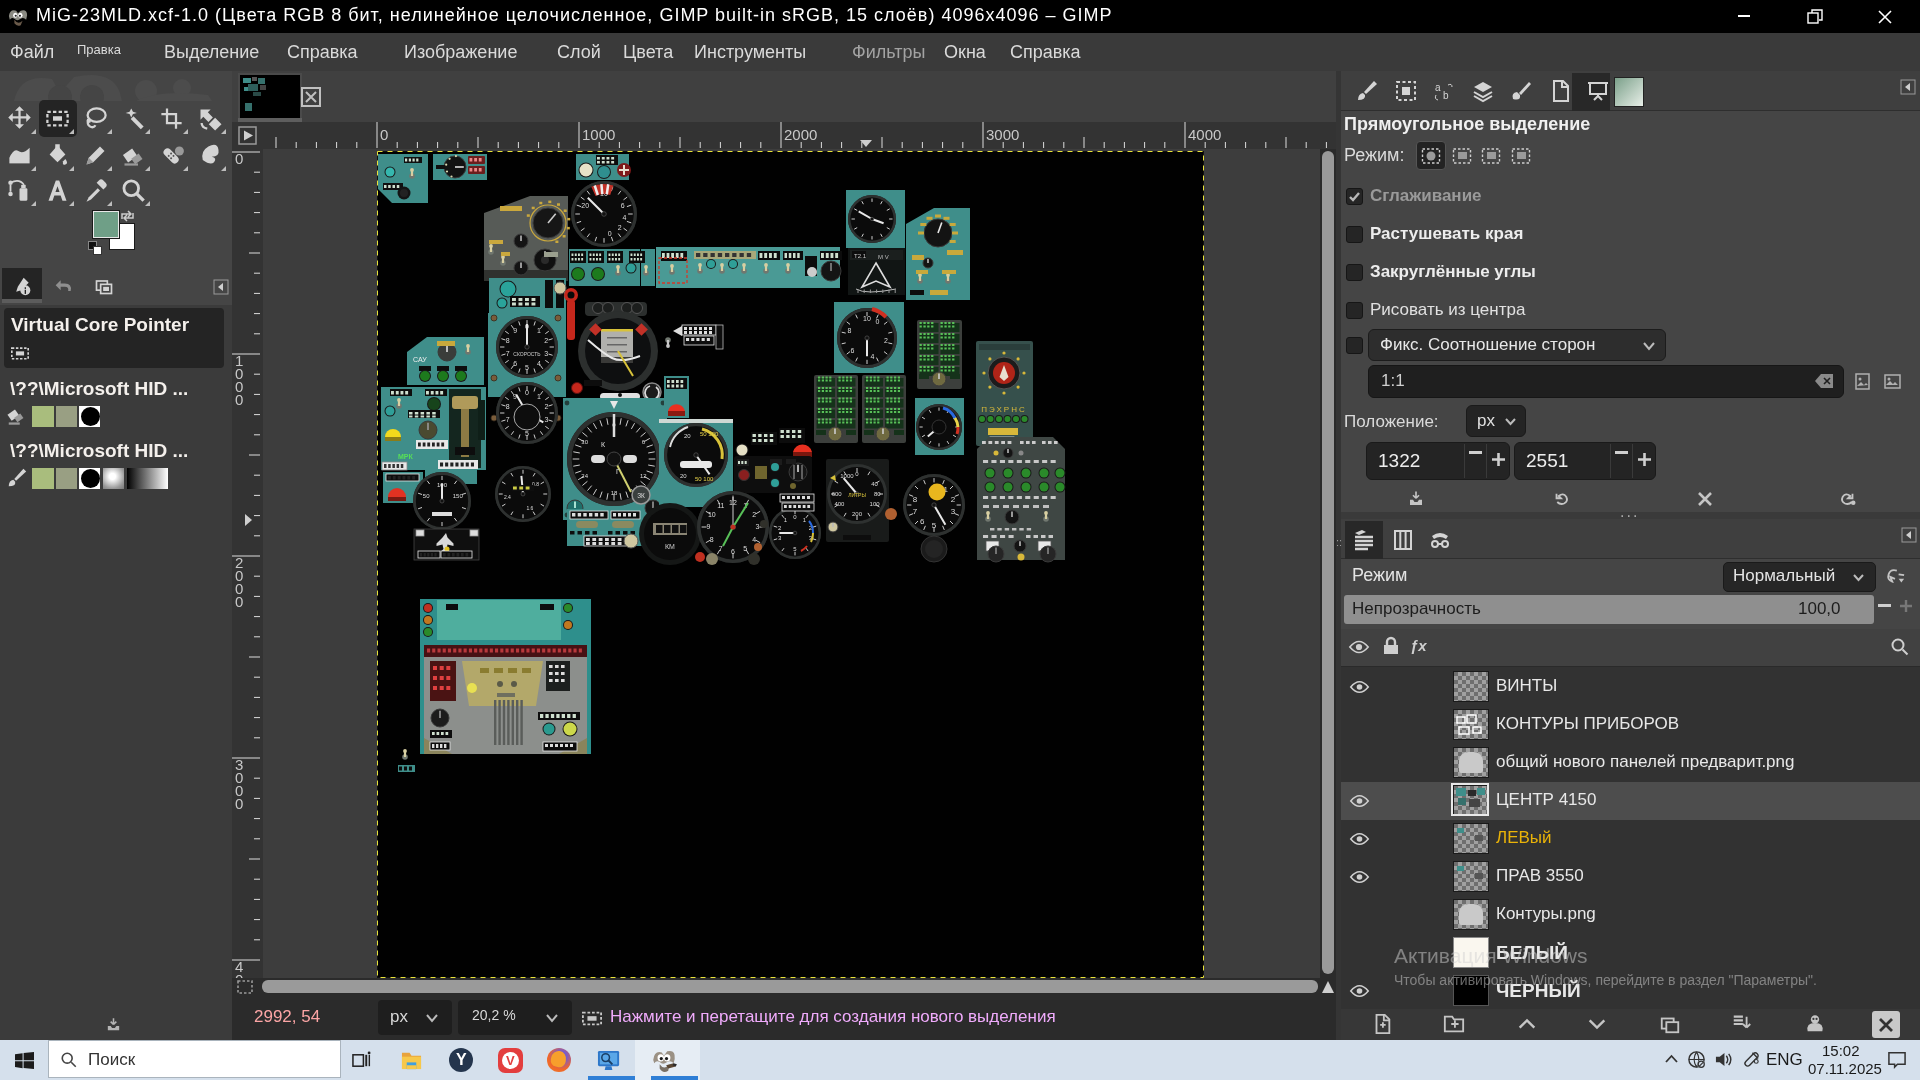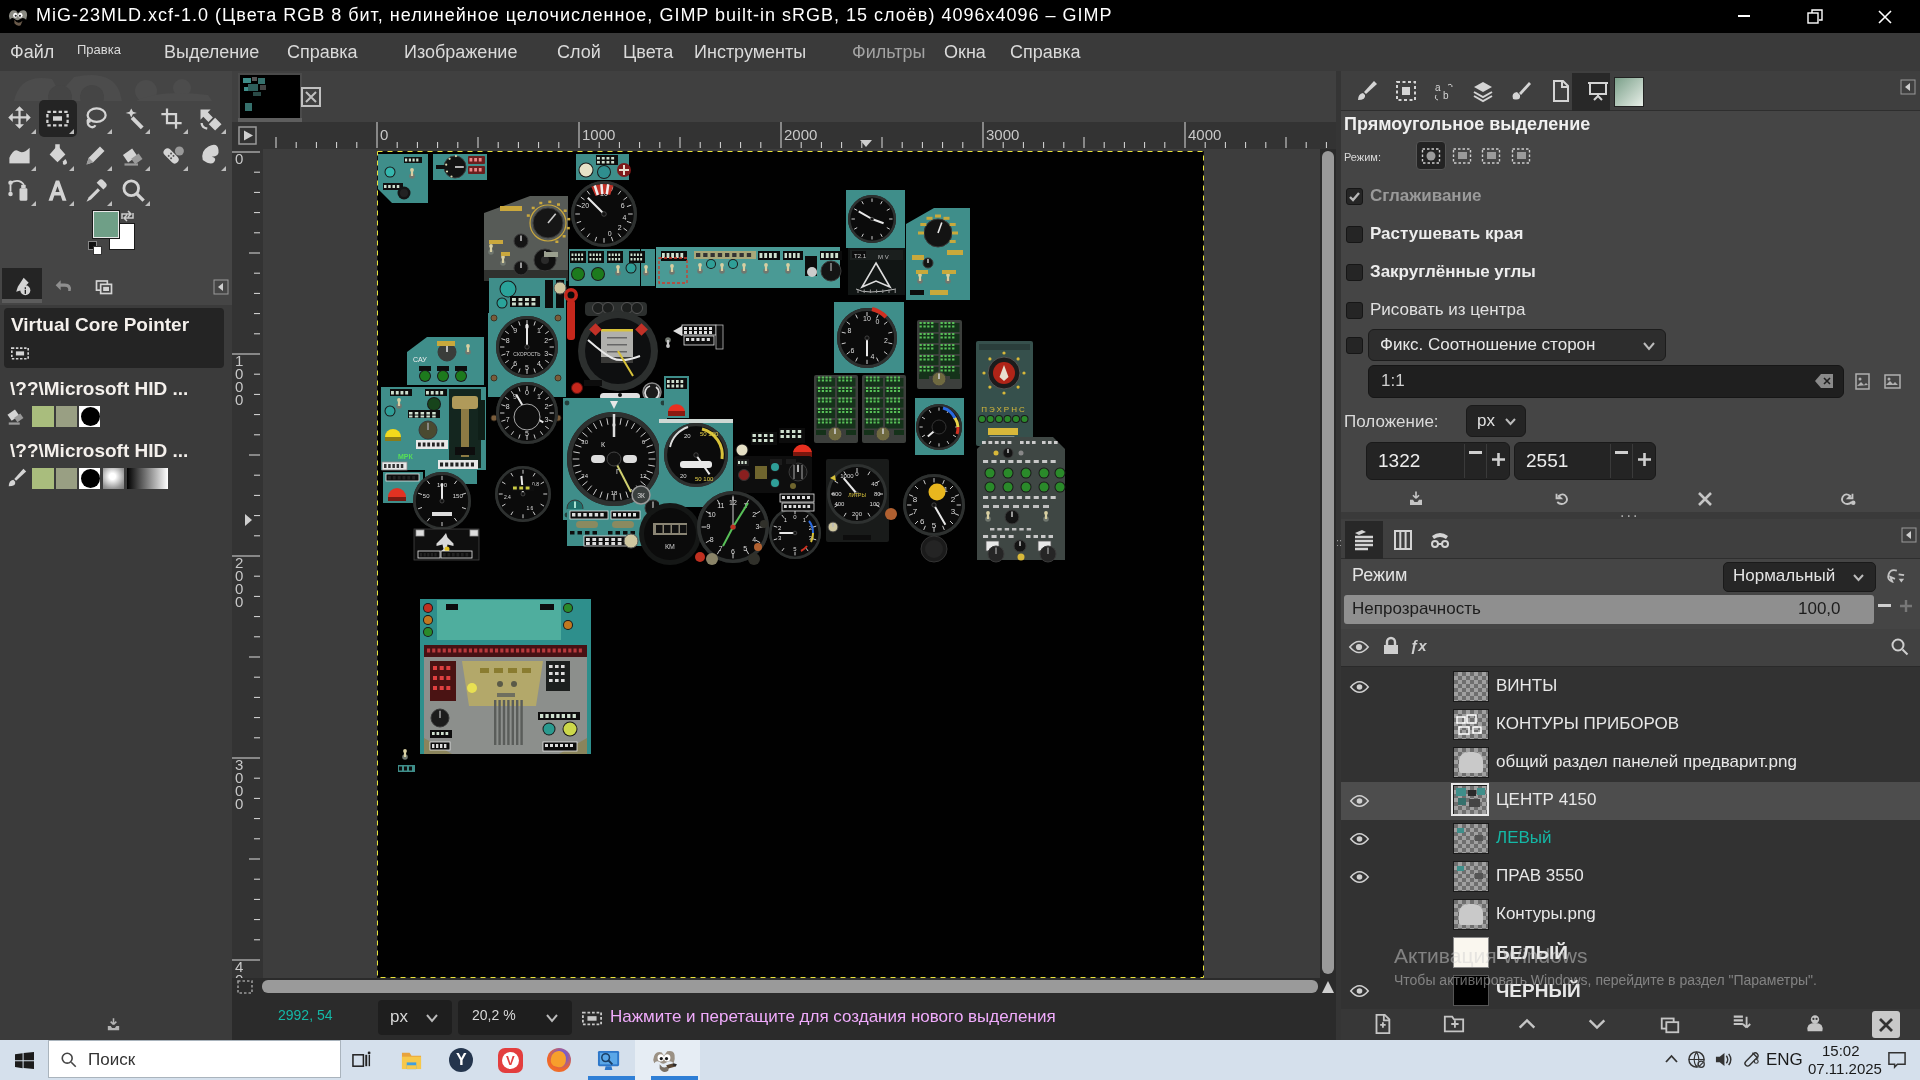--- a/index.html
+++ b/index.html
@@ -1734,21 +1734,21 @@
 <div class="abs" style="left:232px;top:978px;width:1104px;height:18px;background:#2b2b2b"></div>
 <svg class="abs" style="left:237px;top:980px" width="17" height="15" viewBox="0 0 17 15">
     <rect x="1" y="1" width="14" height="12" fill="none" stroke="#9a9a9a" stroke-width="1.6" stroke-dasharray="2.5,2"></rect>
   </svg>
 <div class="abs" style="left:262px;top:980px;width:1056px;height:13px;background:#9a9a9a;border-radius:6px"></div>
 <svg class="abs" style="left:1320px;top:978px" width="16" height="18">
     <polygon points="8,3 14,15 2,15" fill="#cfcfcf"></polygon>
   </svg>
 
 <div class="abs" style="left:232px;top:996px;width:1104px;height:44px;background:#2b2b2b"></div>
-<div class="tx" style="left:278px;top:1007px;font-size:14px;color:#14b8a6">2992, 54</div>
+<div class="tx" style="left:254px;top:1007px;font-size:17px;color:#fca5a5">2992, 54</div>
 <div class="abs" style="left:378px;top:1000px;width:74px;height:35px;background:#1e1e1e;border-radius:4px"></div>
 <div class="tx" style="left:390px;top:1007px;font-size:17px;color:#d8d8d8">px</div>
 <svg class="abs" style="left:425px;top:1013px" width="14" height="10">
     <path d="M2 2l5 6 5-6" fill="none" stroke="#bbb" stroke-width="2"></path>
   </svg>
 <div class="abs" style="left:458px;top:1000px;width:114px;height:35px;background:#1e1e1e;border-radius:4px"></div>
 <div class="tx" style="left:472px;top:1007px;font-size:14px;color:#d8d8d8">20,2 %</div>
 <svg class="abs" style="left:545px;top:1013px" width="14" height="10">
     <path d="M2 2l5 6 5-6" fill="none" stroke="#bbb" stroke-width="2"></path>
   </svg>
@@ -1791,21 +1791,21 @@
 <svg class="abs" style="left:1586.0px;top:79px" width="24" height="24" viewBox="0 0 24 24">
     <rect x="4" y="4" width="16" height="11" fill="none" stroke="#d4d4d4" stroke-width="2"></rect>
     <path d="M2 4h20M12 15v3M8 21l4-4 4 4" stroke="#d4d4d4" stroke-width="2" fill="none"></path>
   </svg>
 <div class="abs" style="left:1614px;top:77px;width:30px;height:30px;background:linear-gradient(135deg,#7ba08a,#e8efe8);border:1px solid #222"></div>
 <svg class="abs" style="left:1900px;top:79px" width="16" height="16" viewBox="0 0 16 16">
     <rect x="1" y="1" width="14" height="14" fill="none" stroke="#9a9a9a"></rect>
     <path d="M10 4l-5 4 5 4z" fill="#cfcfcf"></path>
   </svg>
 <div class="tx" style="left:1344px;top:114px;font-size:18px;font-weight:bold;color:#f0f0f0">Прямоугольное выделение</div>
-<div class="tx" style="left:1344px;top:151px;font-size:11px;color:#dadada">Режим:</div>
+<div class="tx" style="left:1344px;top:145px;font-size:18px;color:#dadada">Режим:</div>
 <div class="abs" style="left:1416px;top:141px;width:30px;height:29px;background:#232323;border-radius:4px;border:1px solid #555"></div>
 <svg class="abs" style="left:1421px;top:146px" width="20" height="20" viewBox="0 0 20 20">
     <rect x="1.5" y="3" width="17" height="14" fill="none" stroke="#cfcfcf" stroke-width="1.4" stroke-dasharray="2.5,2"></rect>
     <circle cx="10" cy="10" r="4.5" fill="#9a9a9a"></circle>
   </svg>
 <svg class="abs" style="left:1452px;top:146px" width="20" height="20" viewBox="0 0 20 20">
     <rect x="1.5" y="3" width="17" height="14" fill="none" stroke="#cfcfcf" stroke-width="1.4" stroke-dasharray="2.5,2"></rect>
     <rect x="6" y="6" width="9" height="7" fill="#9a9a9a"></rect>
   </svg>
 <svg class="abs" style="left:1481px;top:146px" width="20" height="20" viewBox="0 0 20 20">
@@ -1946,21 +1946,21 @@
   </svg>
 <div class="abs" style="left:1453px;top:671px;width:36px;height:31px;background:repeating-conic-gradient(#a0a0a0 0% 25%, #6e6e6e 0% 50%) 0 0/8px 8px;border:1px solid #1a1a1a"></div>
 <div class="tx" style="left:1496px;top:676px;font-size:17px;color:#e8e8e8">ВИНТЫ</div>
 <div class="abs" style="left:1453px;top:709px;width:36px;height:31px;background:repeating-conic-gradient(#a0a0a0 0% 25%, #6e6e6e 0% 50%) 0 0/8px 8px;border:1px solid #1a1a1a"></div>
 <svg class="abs" style="left:1453px;top:709px" width="36" height="31">
     <path d="M4 8h8v6H4zM14 6h9v8h-9zM6 18h10v7H6zM20 18h8v6h-8z" fill="none" stroke="#fff" stroke-width="1.5"></path>
   </svg>
 <div class="tx" style="left:1496px;top:714px;font-size:17px;color:#e8e8e8">КОНТУРЫ ПРИБОРОВ</div>
 <div class="abs" style="left:1453px;top:747px;width:36px;height:31px;background:repeating-conic-gradient(#a0a0a0 0% 25%, #6e6e6e 0% 50%) 0 0/8px 8px;border:1px solid #1a1a1a"></div>
 <div class="abs" style="left:1459px;top:752px;width:24px;height:21px;background:#c9c9c9;border-radius:40% 40% 10% 10%"></div>
-<div class="tx" style="left:1496px;top:752px;font-size:17px;color:#e8e8e8">общий раздел панелей предварит.png</div>
+<div class="tx" style="left:1496px;top:752px;font-size:17px;color:#e8e8e8">общий нового панелей предварит.png</div>
 <div class="abs" style="left:1341px;top:782px;width:579px;height:38px;background:#4d4d4d"></div>
 <svg class="abs" style="left:1349px;top:792px" width="21" height="18" viewBox="0 0 24 20">
     <path d="M2 10q10-12 20 0-10 12-20 0z" fill="none" stroke="#cfcfcf" stroke-width="1.8"></path>
     <circle cx="12" cy="10" r="3.2" fill="#cfcfcf"></circle>
   </svg>
 <div class="abs" style="left:1453px;top:785px;width:36px;height:31px;background:repeating-conic-gradient(#a0a0a0 0% 25%, #6e6e6e 0% 50%) 0 0/8px 8px;border:1px solid #1a1a1a"></div>
 <svg class="abs" style="left:1453px;top:785px" width="36" height="31">
     <rect x="3" y="3" width="10" height="8" fill="#3f8e8a"></rect>
     <rect x="15" y="5" width="8" height="6" fill="#2a2a2a"></rect>
     <rect x="5" y="13" width="8" height="7" fill="#36706c"></rect>
@@ -1971,21 +1971,21 @@
 <div class="tx" style="left:1496px;top:790px;font-size:17px;color:#e8e8e8">ЦЕНТР 4150</div>
 <svg class="abs" style="left:1349px;top:830px" width="21" height="18" viewBox="0 0 24 20">
     <path d="M2 10q10-12 20 0-10 12-20 0z" fill="none" stroke="#cfcfcf" stroke-width="1.8"></path>
     <circle cx="12" cy="10" r="3.2" fill="#cfcfcf"></circle>
   </svg>
 <div class="abs" style="left:1453px;top:823px;width:36px;height:31px;background:repeating-conic-gradient(#a0a0a0 0% 25%, #6e6e6e 0% 50%) 0 0/8px 8px;border:1px solid #1a1a1a"></div>
 <svg class="abs" style="left:1453px;top:823px" width="36" height="31">
     <rect x="4" y="5" width="7" height="5" fill="#3f8e8a"></rect>
     <rect x="22" y="12" width="8" height="6" fill="#555"></rect>
   </svg>
-<div class="tx" style="left:1496px;top:828px;font-size:17px;color:#14b8a6">ЛЕВый</div>
+<div class="tx" style="left:1496px;top:828px;font-size:17px;color:#eab308">ЛЕВый</div>
 <svg class="abs" style="left:1349px;top:868px" width="21" height="18" viewBox="0 0 24 20">
     <path d="M2 10q10-12 20 0-10 12-20 0z" fill="none" stroke="#cfcfcf" stroke-width="1.8"></path>
     <circle cx="12" cy="10" r="3.2" fill="#cfcfcf"></circle>
   </svg>
 <div class="abs" style="left:1453px;top:861px;width:36px;height:31px;background:repeating-conic-gradient(#a0a0a0 0% 25%, #6e6e6e 0% 50%) 0 0/8px 8px;border:1px solid #1a1a1a"></div>
 <svg class="abs" style="left:1453px;top:861px" width="36" height="31">
     <rect x="4" y="5" width="7" height="5" fill="#3f8e8a"></rect>
     <rect x="22" y="12" width="8" height="6" fill="#555"></rect>
   </svg>
 <div class="tx" style="left:1496px;top:866px;font-size:17px;color:#e8e8e8">ПРАВ 3550</div>

